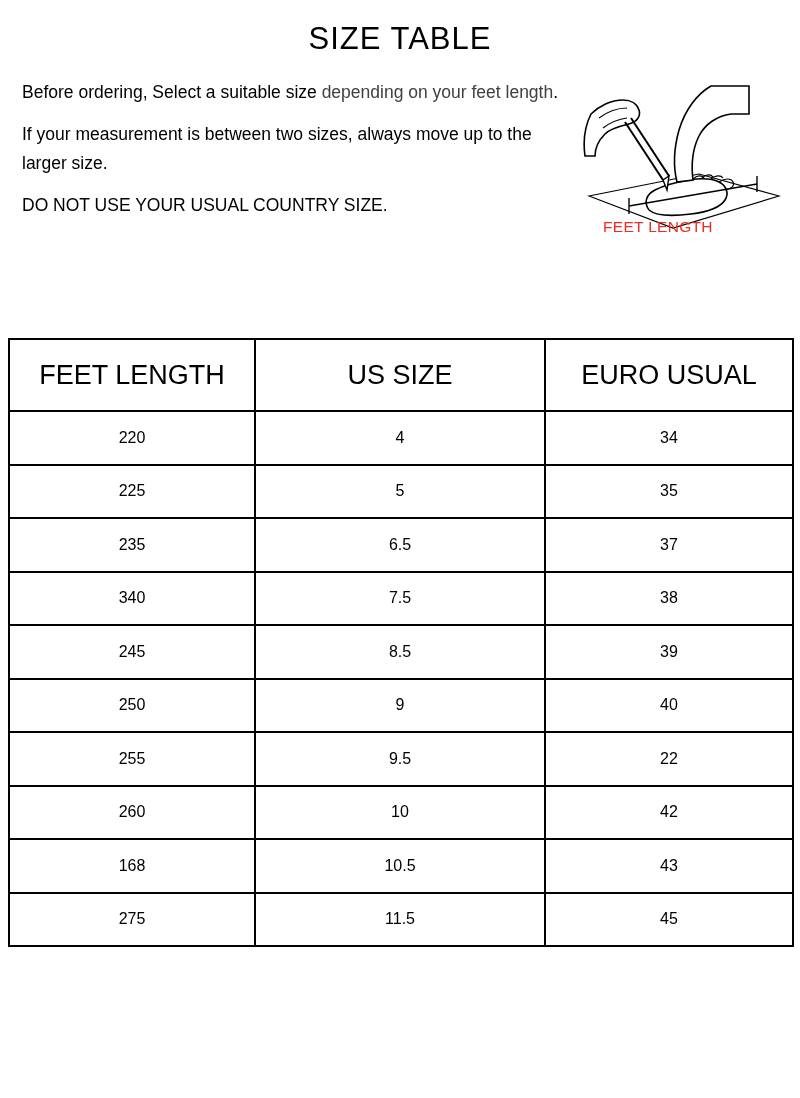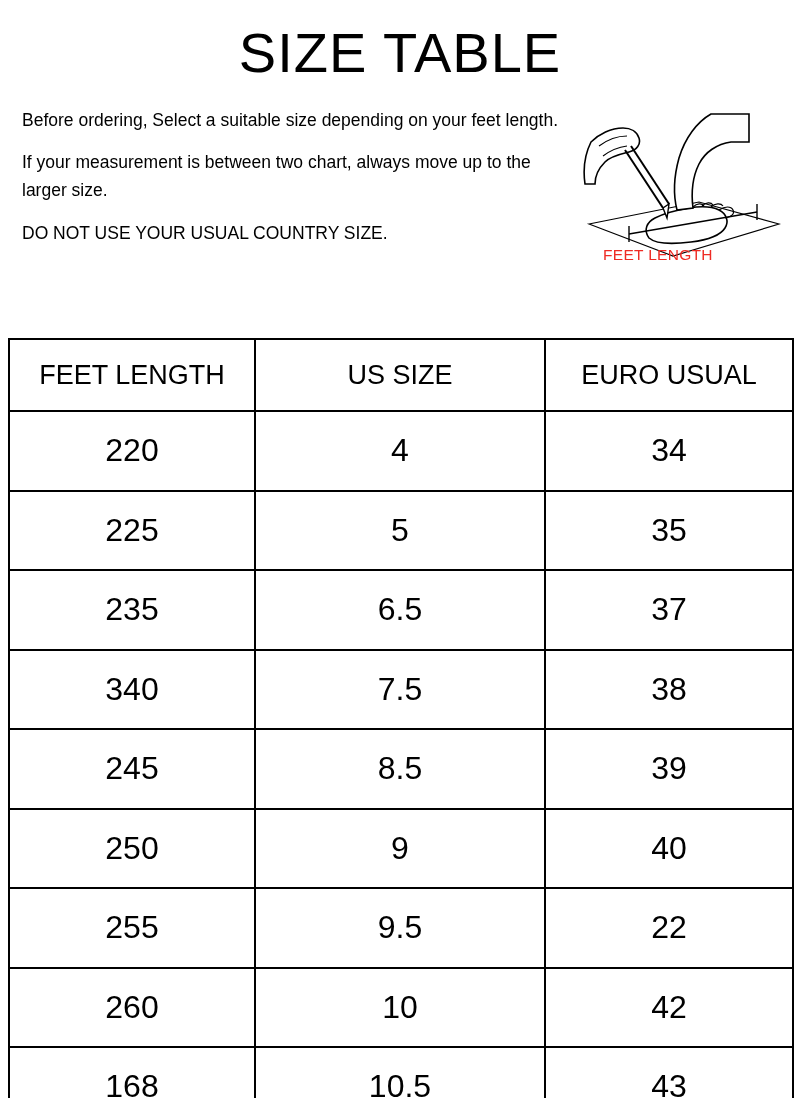--- a/index.html
+++ b/index.html
@@ -18,21 +18,21 @@
   .page {
     width: 800px;
     height: 1098px;
     position: relative;
     box-sizing: border-box;
   }
 
   
   .title {
     text-align: center;
-    font-size: 56px;
+    font-size: 31px;
     font-weight: 400;
     letter-spacing: 1px;
     margin: 22px 0 0 0;
     line-height: 1.1;
   }
 
   
   .intro-wrap {
     display: flex;
     align-items: flex-start;
@@ -44,21 +44,21 @@
     font-size: 17.5px;
     line-height: 1.62;
   }
   .intro-text p {
     margin: 0 0 14px 0;
   }
   .intro-text p:last-child {
     margin-bottom: 0;
   }
   .accent {
-    color: #000000;
+    color: #404040;
   }
 
   
   .foot-fig {
     width: 200px;
     height: 160px;
     margin-left: 4px;
     position: relative;
     flex: none;
   }
@@ -91,23 +91,23 @@
     border: 2px solid #000000;
     text-align: center;
     font-weight: 400;
   }
   table.size-table th {
     font-size: 27px;
     height: 70px;
     padding: 0;
   }
   table.size-table td {
-    font-size: 32px;
+    font-size: 16px;
     height: 51.5px;
-    padding: 13px;
+    padding: 0;
   }
   table.size-table col.c1 { width: 246px; }
   table.size-table col.c2 { width: 290px; }
   table.size-table col.c3 { width: 248px; }
 
   
   .footer {
     position: absolute;
     left: 0;
     right: 0;
@@ -123,21 +123,21 @@
 </head>
 <body>
 
 <div class="page">
 
   <h1 class="title">SIZE TABLE</h1>
 
   <div class="intro-wrap">
     <div class="intro-text">
       <p><span>Before ordering, Select a suitable size </span><span class="accent">depending on your feet length</span><span>.</span></p>
-      <p>If your measurement is between two chart, always move up to the larger size.</p>
+      <p>If your measurement is between two sizes, always move up to the larger size.</p>
       <p>DO NOT USE YOUR USUAL COUNTRY SIZE.</p>
     </div>
 
     <div class="foot-fig">
       <svg width="200" height="160" viewBox="0 0 200 160" xmlns="http://www.w3.org/2000/svg" aria-hidden="true">
 
         <polygon points="8,118 118,96 198,118 92,150" fill="none" stroke="#000" stroke-width="1.2"></polygon>
 
         <path d="M68,132 C62,124 66,116 74,112 C84,107 96,104 108,102 C120,100 130,100 138,104 C146,108 148,116 144,122 C139,130 126,134 110,136 C94,138 76,139 68,132 Z" fill="#ffffff" stroke="#000" stroke-width="1.6"></path>
 

